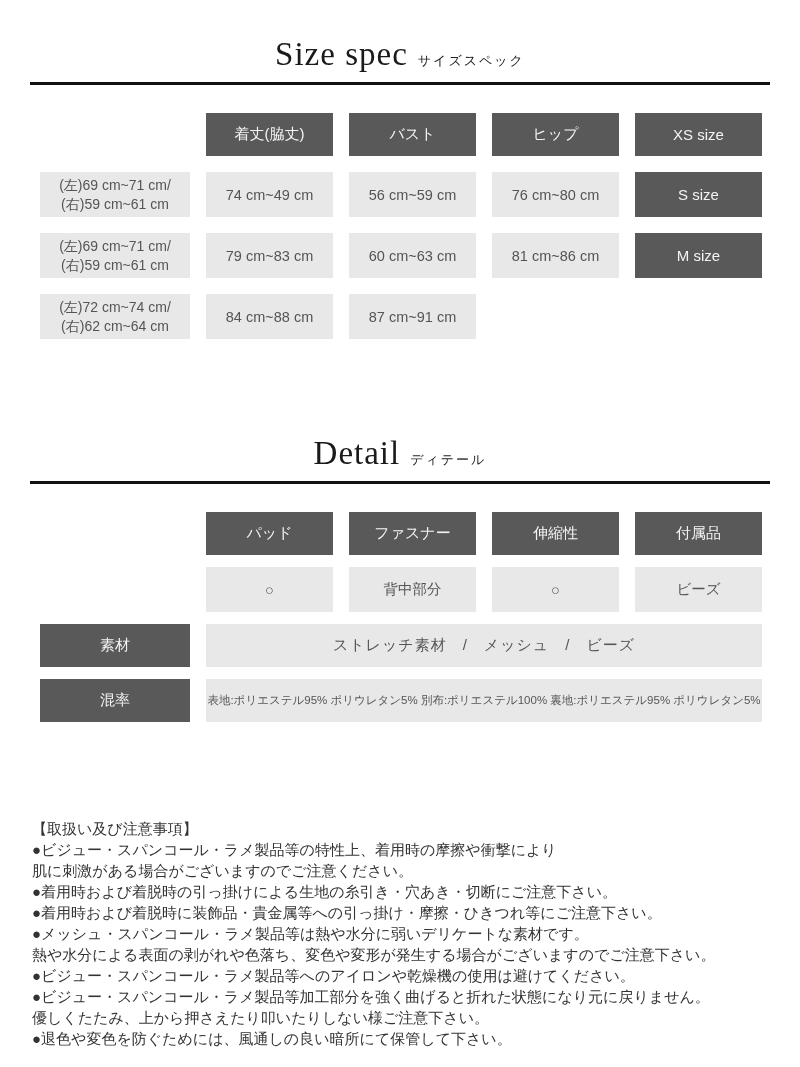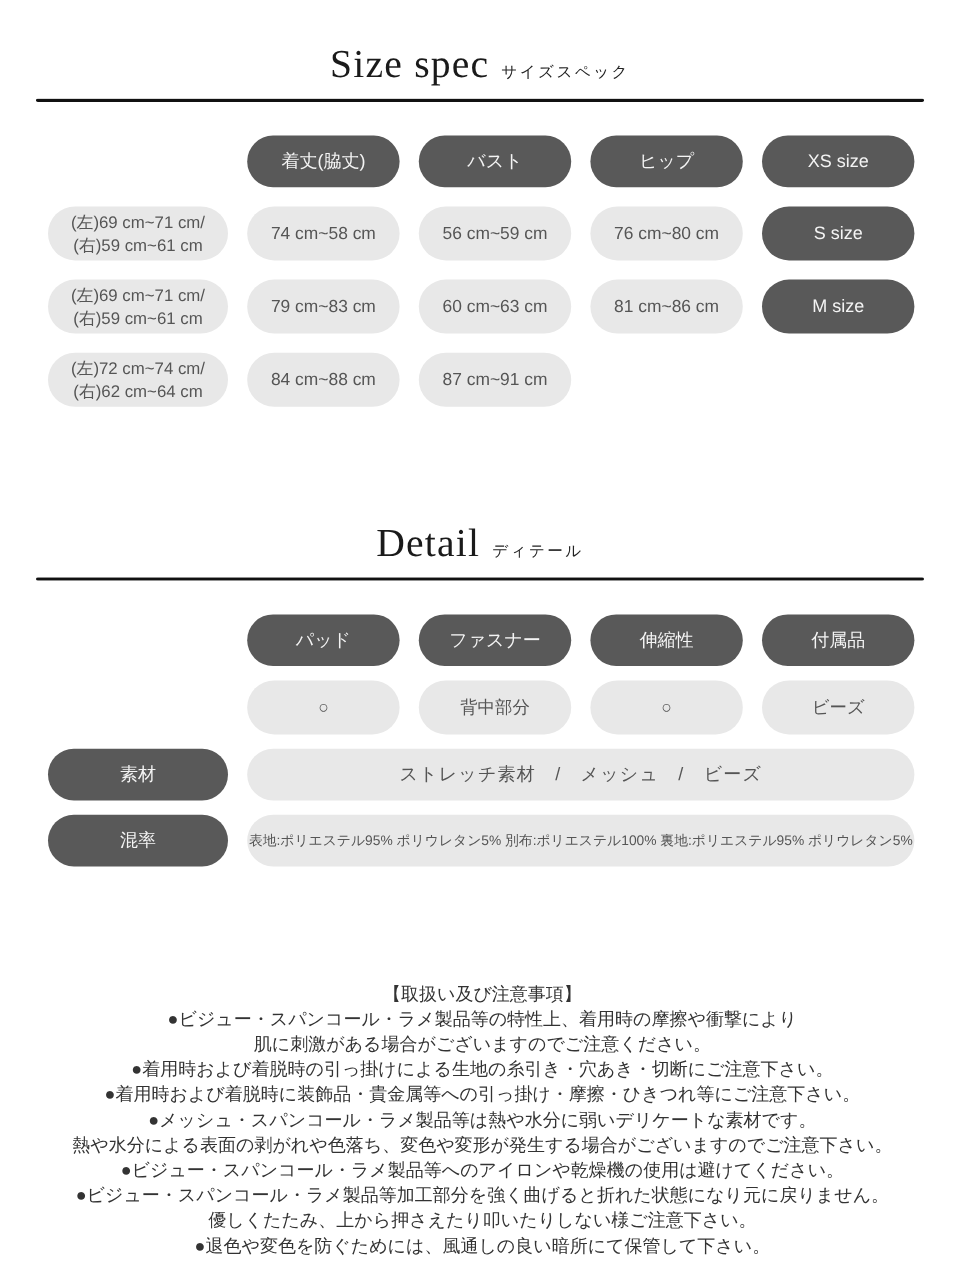--- a/index.html
+++ b/index.html
@@ -1,15 +1,15 @@
 <!DOCTYPE html>
 <html style="--header-bg: #595959; --cell-bg: #e8e8e8; --rule-color: #111111;"><head>
 <meta charset="utf-8">
 <style>
-  * { box-sizing: border-box; margin: 0; padding: 0; border-radius: 30px; }
+  * { box-sizing: border-box; margin: 0; padding: 0; }
   html, body { width: 800px; background: #fff; }
   body {
     height: 1067px;
     font-family: "Liberation Sans", "DejaVu Sans", sans-serif;
     color: #333;
     overflow: hidden;
   }
   .page { width: 800px; height: 1067px; background: #fff; }
 
   
@@ -69,42 +69,42 @@
   .spacer { background: transparent; }
 
   
   .notes {
     margin: 96px 0 0 32px;
     width: 740px;
     font-size: 15px;
     line-height: 21px;
     color: #333;
   }
-  .note-heading, .note-line { white-space: nowrap; text-align: center; }
+  .note-heading, .note-line { white-space: nowrap; }
 </style>
 </head>
 <body>
 
 <div class="page">
 
   <div class="section-title first">
     <span class="en">Size spec</span><span class="ja">サイズスペック</span>
   </div>
   <hr class="rule">
 
   <div class="grid size-grid">
     <div class="spacer"></div>
     <div class="cell head">着丈(脇丈)</div>
     <div class="cell head">バスト</div>
     <div class="cell head">ヒップ</div>
 
     <div class="cell rowlabel">XS size</div>
     <div class="cell data pre">(左)69 cm~71 cm/
 (右)59 cm~61 cm</div>
-    <div class="cell data">74 cm~58 cm</div>
+    <div class="cell data">74 cm~49 cm</div>
     <div class="cell data">56 cm~59 cm</div>
     <div class="cell data">76 cm~80 cm</div>
 
     <div class="cell rowlabel">S size</div>
     <div class="cell data pre">(左)69 cm~71 cm/
 (右)59 cm~61 cm</div>
     <div class="cell data">79 cm~83 cm</div>
     <div class="cell data">60 cm~63 cm</div>
     <div class="cell data">81 cm~86 cm</div>
 

